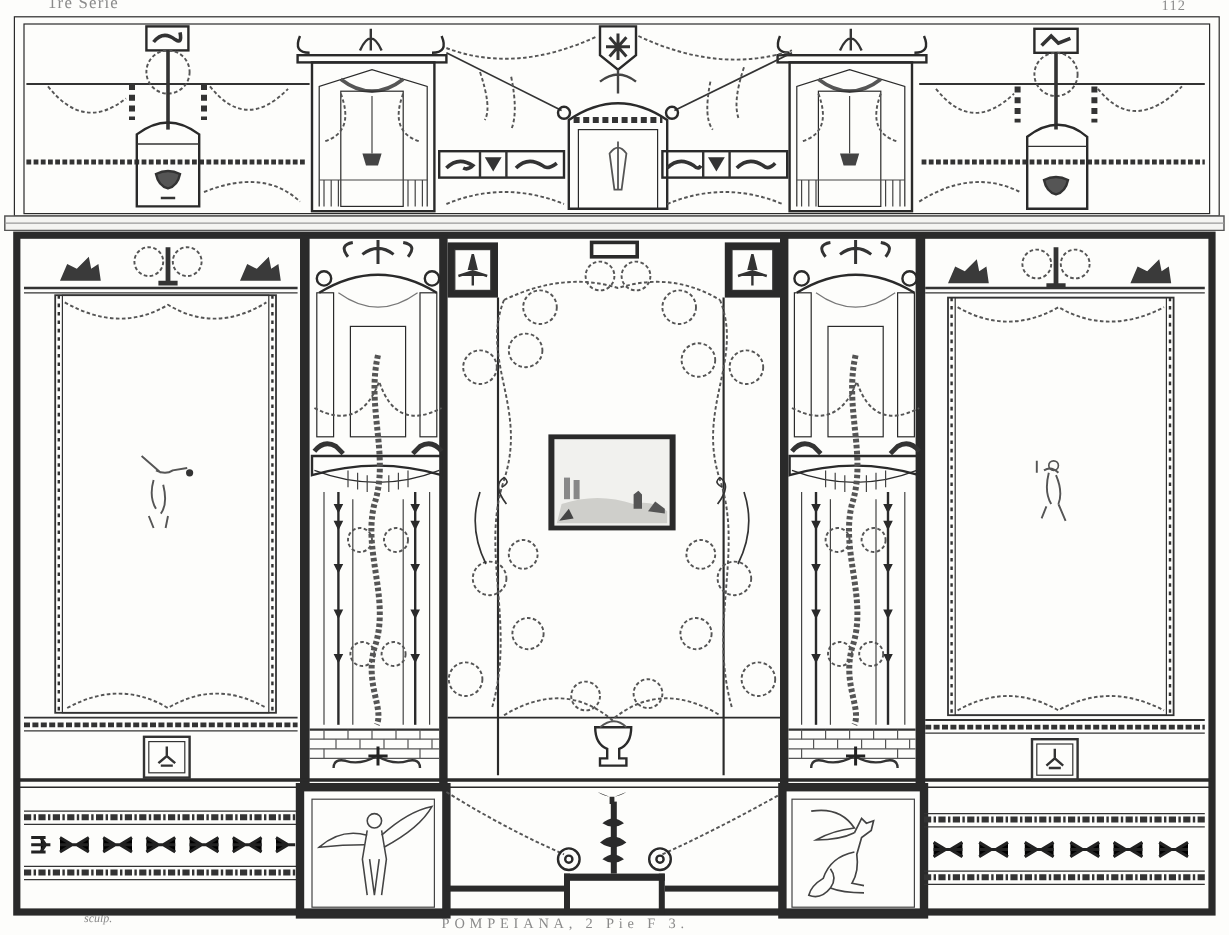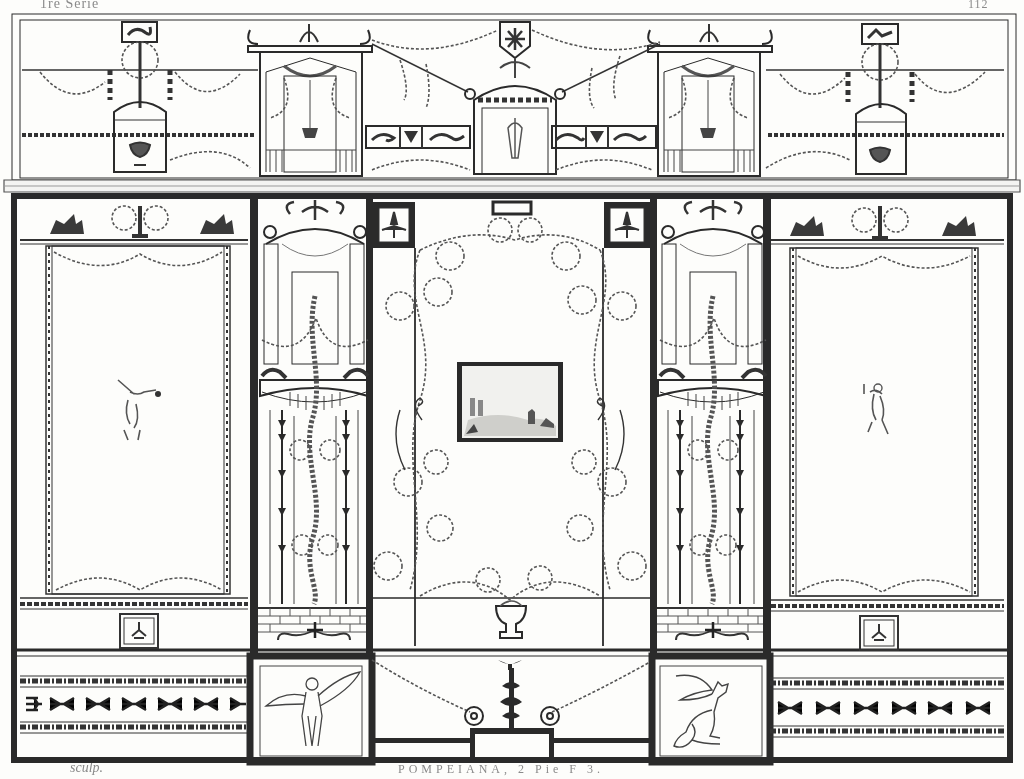--- a/index.html
+++ b/index.html
@@ -9,22 +9,22 @@
   .ink{stroke:#2a2a2a;fill:none;}
   .thin{stroke-width:1;}
   .med{stroke-width:2;}
   .garland{stroke:#555;stroke-width:1.6;fill:none;stroke-dasharray:3 2;}
 </style>
 </head>
 <body>
 
 <div class="abs caption" style="left:40px;top:-4px;font-size:14px;letter-spacing:1px;">1re Série</div>
 <div class="abs caption" style="left:968px;top:-3px;font-size:12px;letter-spacing:1px;">112</div>
-<div class="abs caption" style="left:398px;top:762px;font-size:12px;letter-spacing:4px;">POMPEIANA, 2 Pie F 3.</div>
-<div class="abs caption" style="left:70px;top:760px;font-size:14px;font-style:italic;">sculp.</div>
+<div class="abs caption" style="left:368px;top:762px;font-size:12px;letter-spacing:4px;">POMPEIANA, 2 Pie F 3.</div>
+<div class="abs caption" style="left:70px;top:760px;font-size:10px;font-style:italic;">sculp.</div>
 
 <svg class="abs" style="left:0;top:0" width="1024" height="779" viewBox="0 0 1024 779">
 
   <g>
     <rect x="12" y="14" width="1004" height="166" class="ink thin" fill="#fdfdfb"></rect>
     <rect x="20" y="20" width="988" height="158" class="ink thin"></rect>
 
     <path d="M4 180 L1020 180 L1020 192 L4 192 Z" fill="#f4f4f2" stroke="#555" stroke-width="1.2"></path>
     <line x1="4" y1="186" x2="1020" y2="186" stroke="#999" stroke-width="1"></line>
 

